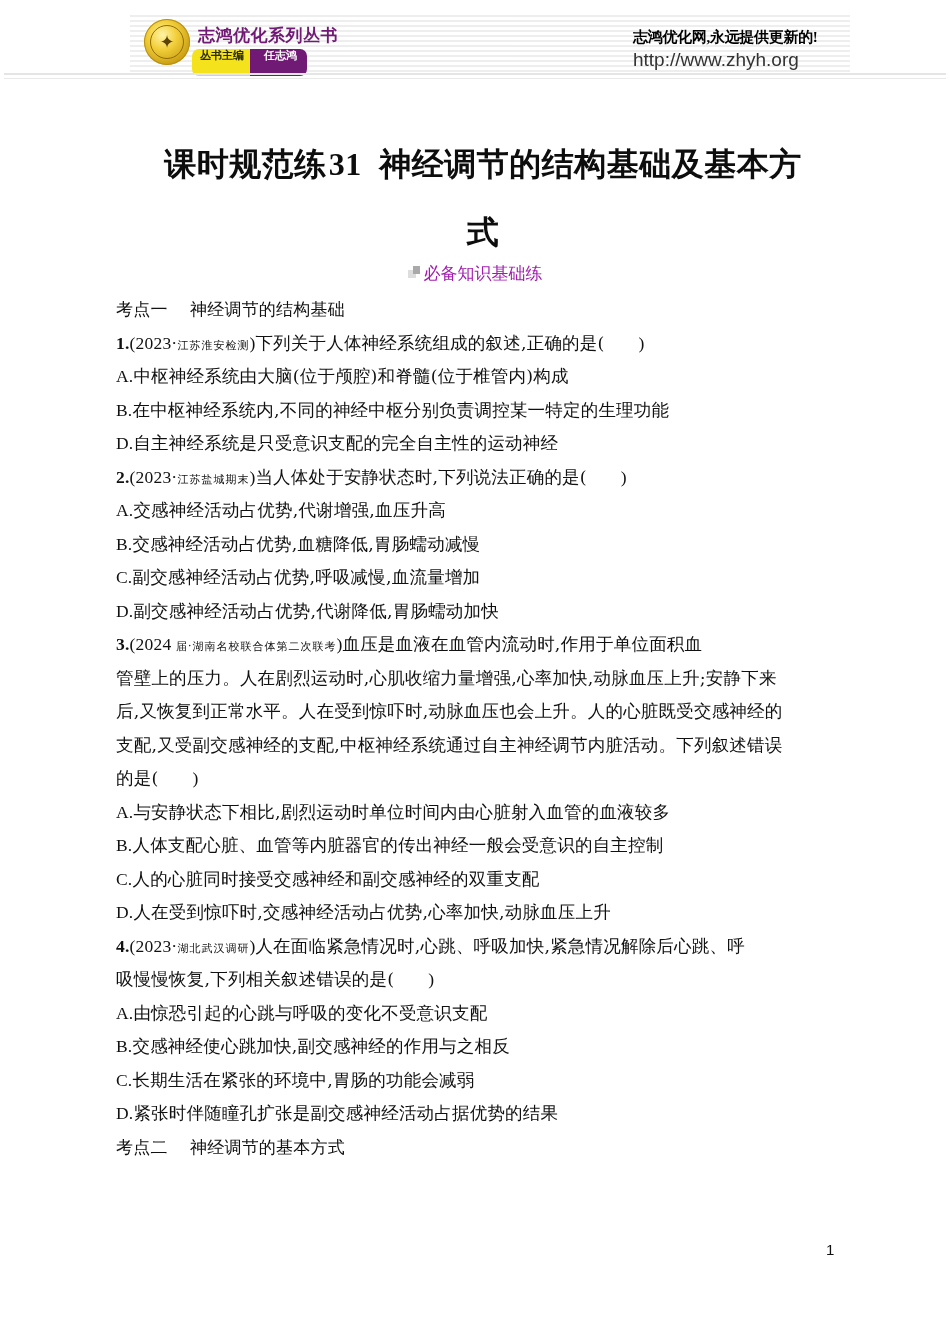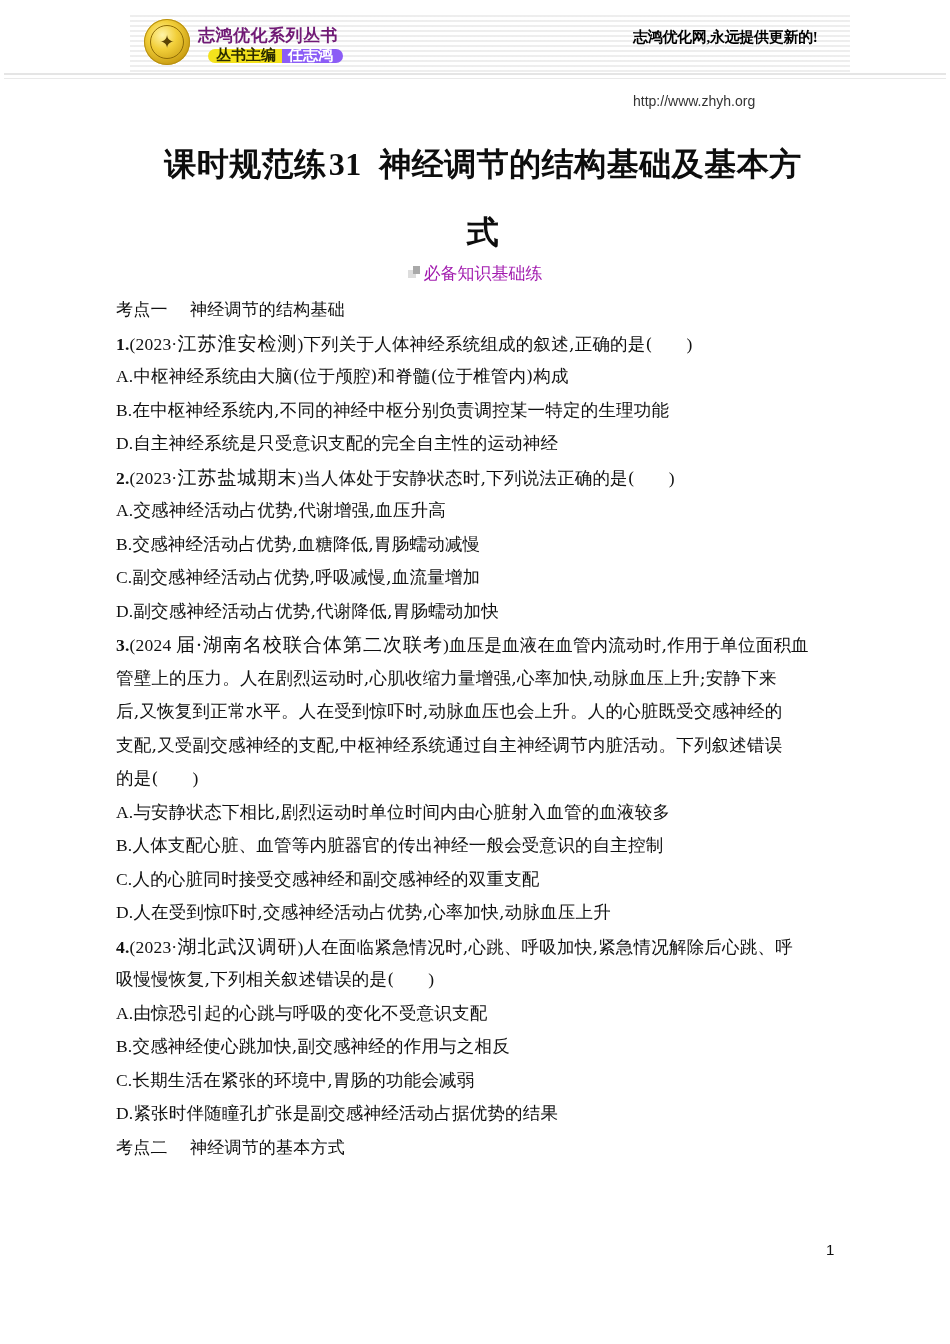--- a/index.html
+++ b/index.html
@@ -63,56 +63,55 @@
       position: absolute;
       left: 198px; top: 24px;
       font-family: "DejaVu Sans", "Liberation Sans", sans-serif;
       font-weight: bold;
       font-size: 17px;
       letter-spacing: 0.5px;
       color: #701a75;
     }
     .editor-tag {
       position: absolute;
-      left: 208px; top: 49px;
-      height: 14px;
+      left: 192px; top: 49px;
+      height: 27px;
       display: flex;
       font-family: "DejaVu Sans", "Liberation Sans", sans-serif;
-      font-size: 15px;
+      font-size: 11px;
       font-weight: bold;
       line-height: 13px;
     }
     .editor-tag-label {
       background: #f4e21c;
       color: #2b2b00;
       padding: 0 6px 0 8px;
       border-radius: 7px 0 0 7px;
     }
     .editor-tag-name {
-      background: #8b5cf6;
+      background: #701a75;
       color: #ffffff;
-      padding: 0 10px 0 6px;
+      padding: 0 10px 0 14px;
       border-radius: 0 7px 7px 0;
     }
     .site-slogan {
       position: absolute;
       left: 633px; top: 28px;
       font-family: Liberation Serif, serif;
       font-weight: bold;
       font-size: 15px;
       color: #000000;
       letter-spacing: -0.3px;
     }
     .site-url {
       position: absolute;
       left: 633px; top: 49px;
       font-family: "Liberation Sans", sans-serif;
-      font-size: 14px;
+      font-size: 19px;
       color: #333;
-      margin-top: 44px;
     }
     .header-rule {
       position: absolute;
       left: 4px; top: 73px;
       width: 942px; height: 2px;
       background: #e5e5e5;
     }
     .header-rule2 {
       position: absolute;
       left: 4px; top: 78px;
@@ -189,21 +188,21 @@
     }
     .q-num {
       font-weight: bold;
       font-family: "Liberation Serif", serif;
     }
     .q-src {
       font-family: "Liberation Serif", serif;
     }
     .q-src .src-kai {
       font-family: "DejaVu Serif", serif;
-      font-size: 19px;
+      font-size: 11px;
       letter-spacing: 1px;
     }
     .latin {
       font-family: "Liberation Serif", serif;
     }
     .blank {
       display: inline-block;
       width: 34px;
     }
     .opt-letter {

